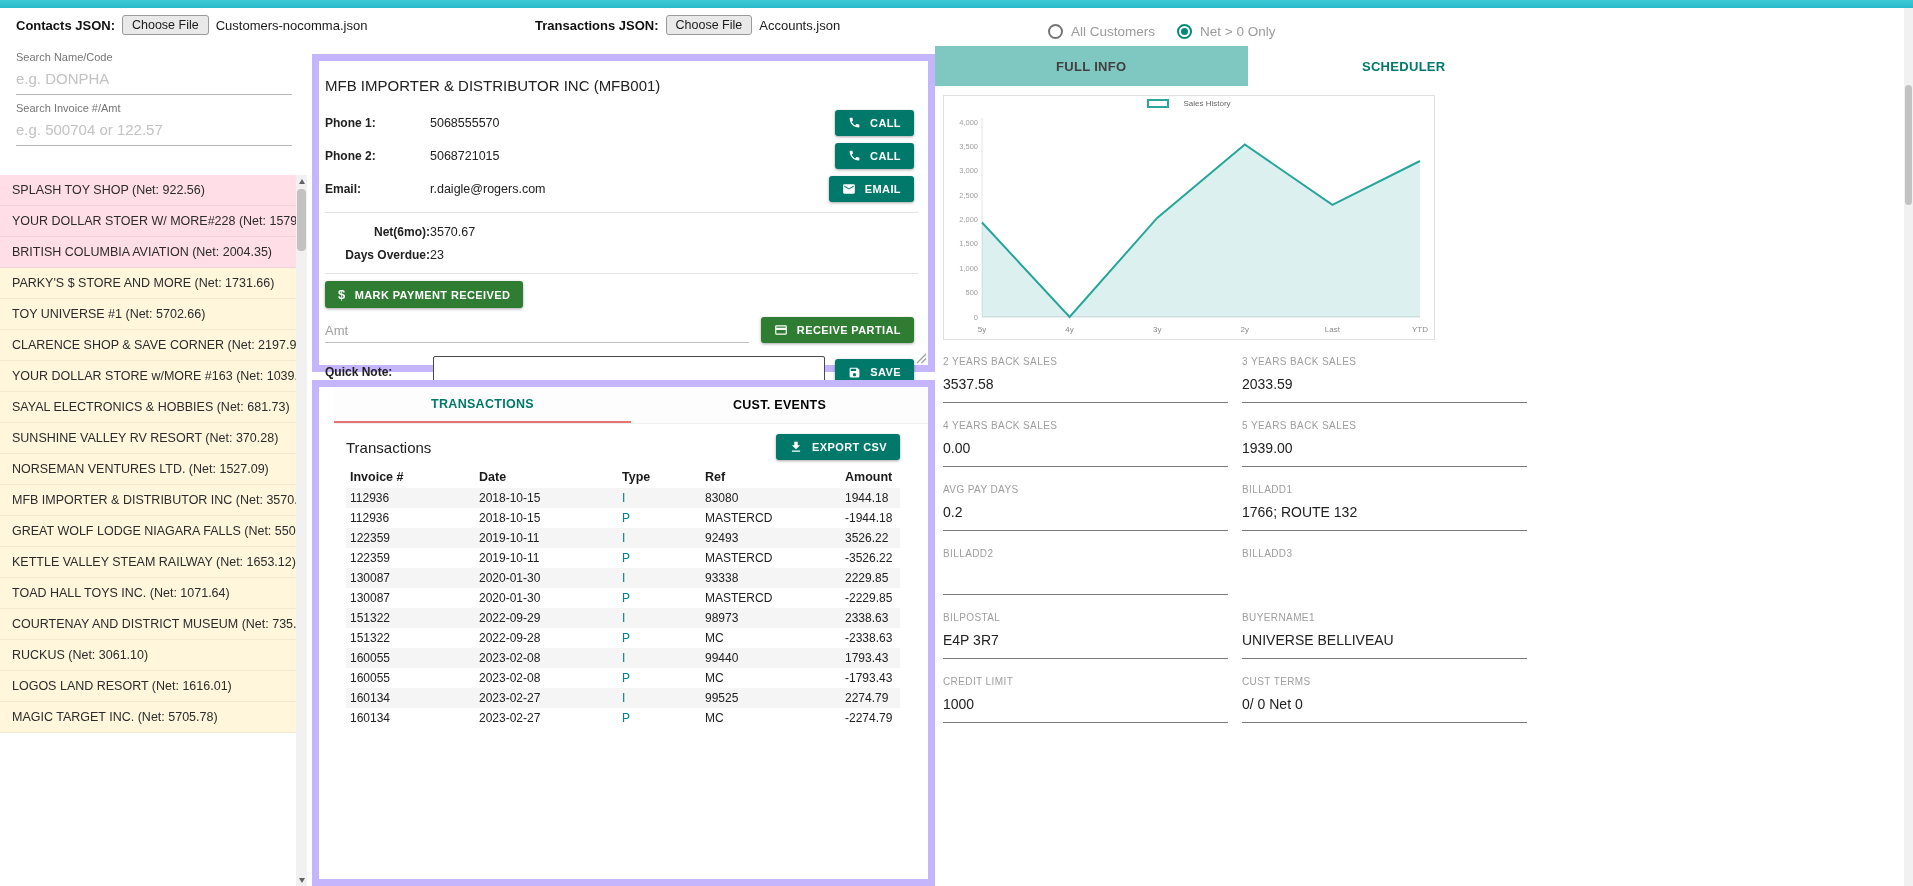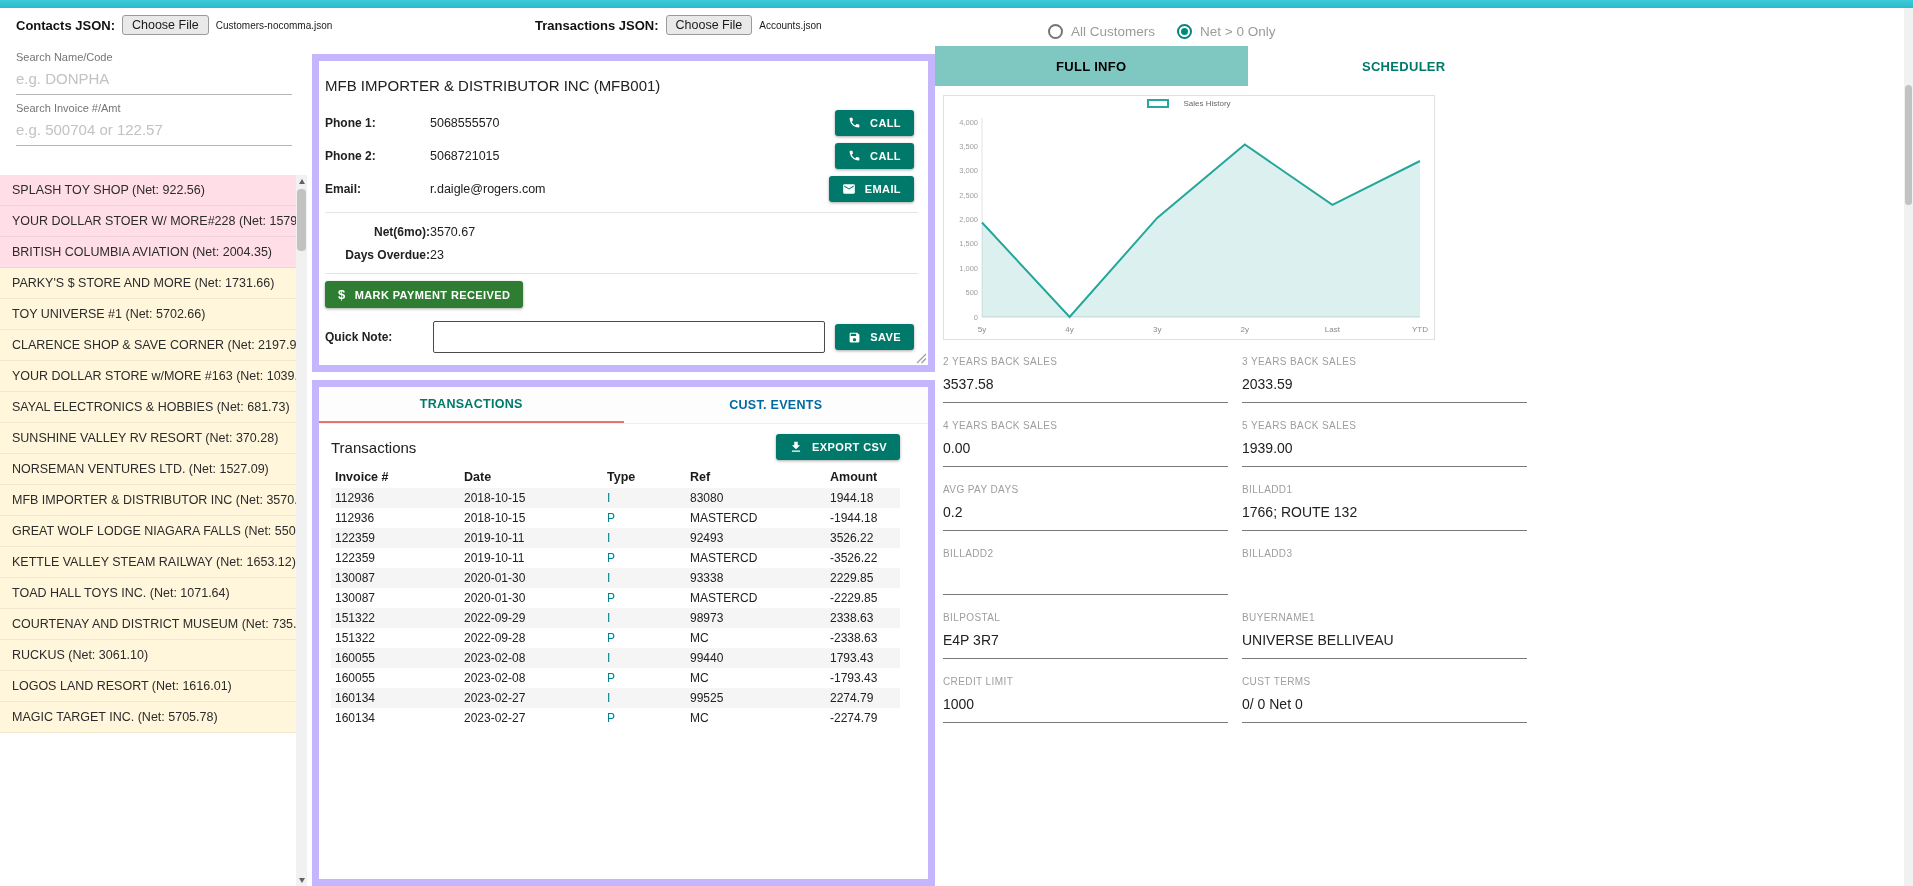--- a/index.html
+++ b/index.html
@@ -11,21 +11,21 @@
   .top-strip{position:absolute;top:0;left:0;right:0;height:8px;
     background:linear-gradient(#3ecbd8,#29b9c8);}
   
   .app-header{position:absolute;top:8px;left:0;right:9px;height:38px;background:#fff;}
   .file-group{position:absolute;top:7px;display:flex;align-items:center;gap:7px;font-size:13px;}
   #contacts-group{left:16px;}
   #transactions-group{left:535px;}
   .file-label{font-weight:bold;color:#111;}
   .choose-btn{font-family:inherit;font-size:12.5px;padding:2px 9px;background:#e9e9e9;
     border:1px solid #9a9a9a;border-radius:3px;color:#1a1a1a;cursor:pointer;}
-  .file-name{font-size:10px;color:#1a1a1a;}
+  .file-name{font-size:13px;color:#1a1a1a;}
   .filter-group{position:absolute;left:1048px;top:16px;display:flex;align-items:center;color:#9b9b9b;font-size:13.5px;}
   .radio-outer{width:15px;height:15px;border:2px solid #757575;border-radius:50%;
     box-sizing:border-box;position:relative;margin-right:8px;flex:none;cursor:pointer;}
   .radio-outer.sel{border-color:#00897b;}
   .radio-outer.sel::after{content:"";position:absolute;inset:2px;background:#00897b;border-radius:50%;}
   .radio-label{margin-right:22px;}
   
   .sidebar{position:absolute;left:0;top:46px;width:310px;bottom:0;}
   .search-block{padding:5px 16px 2px;}
   .search-label{font-size:11px;color:#757575;}
@@ -65,41 +65,41 @@
   .divider{border-top:1px solid #e4e4e4;margin:7px 0;}
   .amt-row{display:flex;align-items:flex-end;margin-top:9px;gap:12px;padding-right:4px;}
   .amt-input{flex:1;border:none;outline:none;border-bottom:1px solid #bdbdbd;font-size:13px;
     padding:4px 0;color:#212121;font-family:inherit;}
   .amt-input::placeholder{color:#9e9e9e;}
   .note-row{display:flex;align-items:center;margin-top:13px;gap:10px;padding-right:4px;}
   .note-label{width:98px;font-size:12px;font-weight:bold;flex:none;}
   .note-input{width:408px;height:32px;border:1px solid #4a4a4a;border-radius:2px;font-size:13px;
     padding:0 8px;font-family:inherit;box-sizing:border-box;}
   .resize-grip{position:absolute;right:1px;bottom:1px;width:13px;height:13px;cursor:nwse-resize;}
-  #trans-card{left:2px;right:0;top:334px;bottom:0;overflow:hidden;}
+  #trans-card{left:2px;right:0;top:334px;bottom:0;overflow:hidden;padding-left:15px;}
   .tab-bar{display:flex;height:36px;border-bottom:1px solid #f0f0f0;background:#fdfdfd;}
   .tab{flex:1;display:flex;align-items:center;justify-content:center;font-size:12.5px;font-weight:bold;
-    letter-spacing:.3px;color:#0369a1;cursor:pointer;box-sizing:border-box;}
+    letter-spacing:.3px;color:#000000;cursor:pointer;box-sizing:border-box;}
   .tab.active{color:#00796b;border-bottom:2px solid #e57373;}
   .trans-head{display:flex;align-items:center;margin:10px 28px 6px 12px;}
   .trans-heading{font-size:15px;color:#212121;}
   #export-btn{margin-left:auto;}
   .trans-table{margin:2px 28px 0 12px;border-collapse:collapse;width:calc(100% - 40px);font-size:12px;table-layout:fixed;}
   .trans-table th{text-align:left;font-weight:bold;padding:4px 4px;font-size:12.5px;color:#1a1a1a;}
   .trans-table td{padding:3px 4px;color:#212121;overflow:hidden;white-space:nowrap;}
   .trans-table th:nth-child(1){width:121px;} .trans-table th:nth-child(2){width:135px;}
   .trans-table th:nth-child(3){width:75px;}  .trans-table th:nth-child(4){width:132px;}
   tr.stripe{background:#f5f5f5;}
   td.type-cell{color:#00838f;}
   
   .info-col{position:absolute;left:935px;top:46px;width:625px;bottom:0;}
   .info-tabs{display:flex;height:40px;}
   .itab{flex:1;display:flex;align-items:center;justify-content:center;font-weight:bold;font-size:13px;
     letter-spacing:.3px;cursor:pointer;}
-  .itab.active{background:#7fc8c2;color:#000000;}
+  .itab.active{background:#7fc8c2;color:#404040;}
   .itab.idle{background:#fff;color:#00796b;}
   .chart-box{position:relative;margin:9px 0 0 8px;width:492px;height:245px;border:1px solid #e0e0e0;
     box-sizing:border-box;background:#fff;}
   .chart-legend{position:absolute;top:3px;left:0;right:0;display:flex;justify-content:center;
     align-items:center;gap:14px;font-size:8px;color:#666;}
   .legend-swatch{width:22px;height:9px;border:2px solid #2aa79b;box-sizing:border-box;background:#fff;}
   svg.chart{position:absolute;left:0;top:0;}
   .ytick{font-size:7.5px;fill:#9e9e9e;text-anchor:end;font-family:"Liberation Sans",sans-serif;}
   .xtick{font-size:8px;fill:#8a8a8a;text-anchor:middle;font-family:"Liberation Sans",sans-serif;}
   .fields-grid{margin:16px 8px 0 8px;width:584px;display:grid;grid-template-columns:1fr 1fr;
@@ -218,20 +218,29 @@
 
     <div class="divider"></div>
 
     <div>
       <button class="btn green" style="height:27px;">
         <span class="dollar">$</span>
         <span>MARK PAYMENT RECEIVED</span>
       </button>
     </div>
 
+    <div class="amt-row">
+      <input class="amt-input" placeholder="Amt" style="">
+      <button class="btn green">
+        <svg viewBox="0 0 24 24" width="14" height="14">
+            <path fill="#fff" d="M20 4H4c-1.11 0-1.99.89-1.99 2L2 18c0 1.11.89 2 2 2h16c1.11 0 2-.89 2-2V6c0-1.11-.89-2-2-2zm0 14H4v-6h16v6zm0-10H4V6h16v2z"></path>
+          </svg>
+        <span>RECEIVE PARTIAL</span>
+      </button>
+    </div>
 
     <div class="note-row">
       <span class="note-label">Quick Note:</span>
       <input class="note-input" style="">
       <button class="btn teal" style="margin-left:auto;width:80px;">
         <svg viewBox="0 0 24 24" width="13" height="13">
             <path fill="#fff" d="M17 3H5c-1.11 0-2 .9-2 2v14c0 1.1.89 2 2 2h14c1.1 0 2-.9 2-2V7l-4-4zm-5 16c-1.66 0-3-1.34-3-3s1.34-3 3-3 3 1.34 3 3-1.34 3-3 3zm3-10H5V5h10v4z"></path>
           </svg>
         <span>SAVE</span>
       </button>

